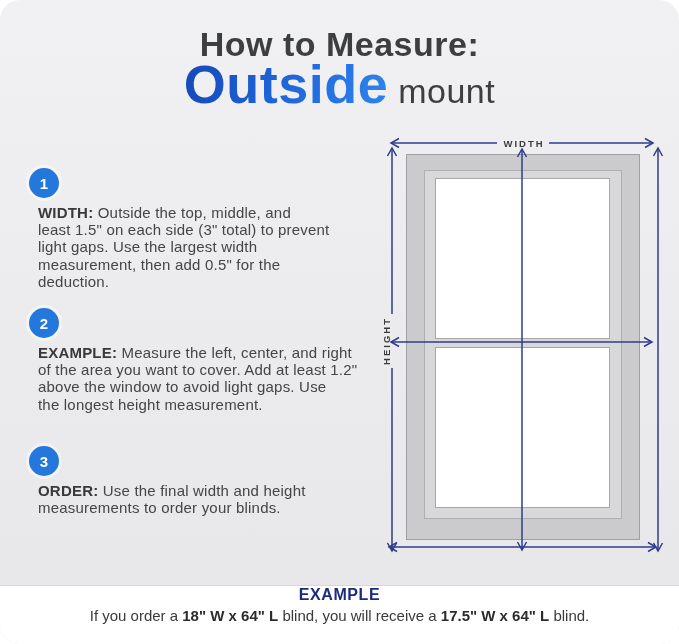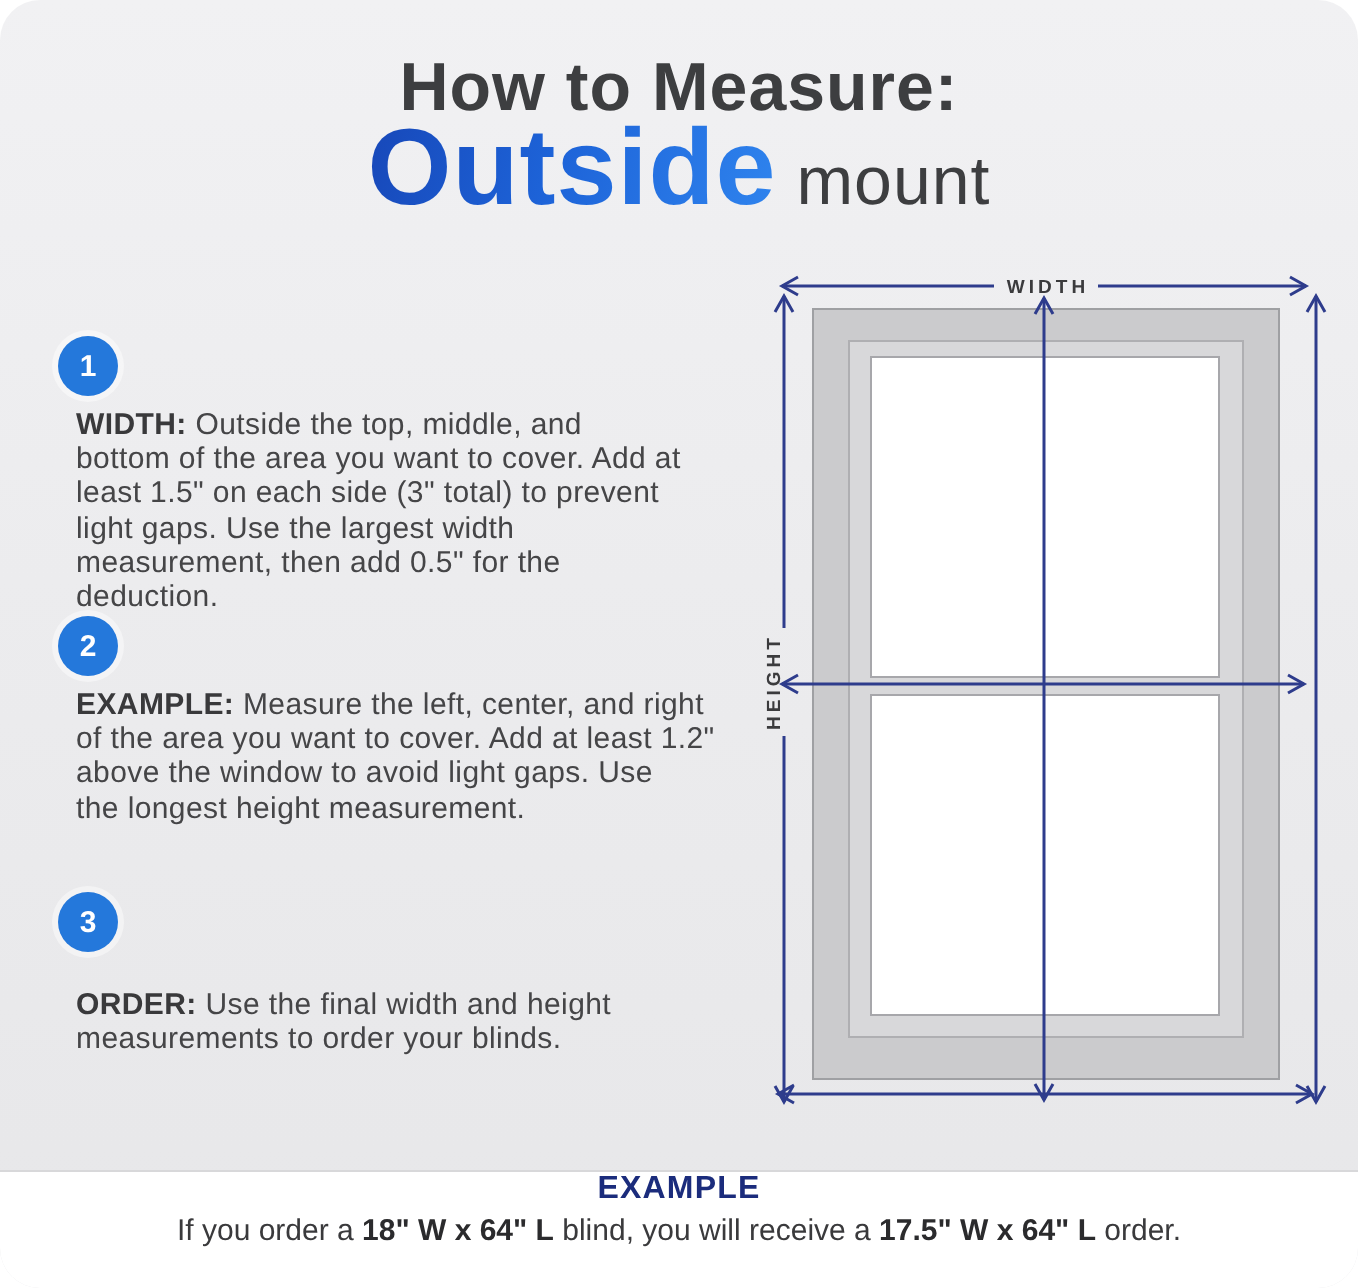--- a/index.html
+++ b/index.html
@@ -23,21 +23,21 @@
   .badge{
     position:absolute;left:29px;width:30px;height:30px;border-radius:50%;
     background:#2478db;color:#fff;font-size:15px;font-weight:700;
     display:flex;align-items:center;justify-content:center;
     box-shadow:0 0 0 3px rgba(255,255,255,.45);
   }
   .badge-1{top:168px;} .badge-2{top:308px;} .badge-3{top:446px;}
   .step-text{position:absolute;left:38px;width:348px;color:#454547;font-size:15px;letter-spacing:.2px;}
   .step-text .line{display:block;line-height:17.2px;}
   .step-text b{font-weight:700;color:#39393b;}
-  .text-1{top:204px;} .text-2{top:344px;} .text-3{top:482px;margin-top:12px;}
+  .text-1{top:204px;} .text-2{top:344px;} .text-3{top:482px;}
   
   .diagram{position:absolute;top:0;left:0;}
   .diagram text{
     font-family:"Liberation Sans","DejaVu Sans",sans-serif;
     font-size:9.5px;font-weight:700;letter-spacing:2px;fill:#3b3b3d;stroke:none;
   }
   
   .footer{
     position:absolute;left:0;top:585px;width:100%;height:59px;background:#ffffff;
     border-top:1px solid #d8d8da;text-align:center;box-sizing:border-box;
@@ -55,21 +55,20 @@
     <div class="title-line1">How to Measure:</div>
     <div class="title-line2"><span class="outside">Outside</span><span class="mount"> mount</span></div>
   </div>
 
   <div class="badge badge-1">1</div>
   <div class="badge badge-2">2</div>
   <div class="badge badge-3">3</div>
 
   <div class="step-text text-1">
     <div class="line"><b>WIDTH:</b><span> Outside the top, middle, and</span></div>
-    <div class="line">bottom of the area you want to cover. Add at</div>
     <div class="line">least 1.5" on each side (3" total) to prevent</div>
     <div class="line">light gaps. Use the largest width</div>
     <div class="line">measurement, then add 0.5" for the</div>
     <div class="line">deduction.</div>
   </div>
 
   <div class="step-text text-2">
     <div class="line"><b>EXAMPLE:</b><span> Measure the left, center, and right</span></div>
     <div class="line">of the area you want to cover. Add at least 1.2"</div>
     <div class="line">above the window to avoid light gaps. Use</div>
@@ -124,16 +123,16 @@
 
     <g stroke="#2e3c8c" stroke-width="1.5" fill="none">
       <path d="M391 342 H652"></path>
       <polyline points="399,337.5 391,342 399,346.5"></polyline>
       <polyline points="644,337.5 652,342 644,346.5"></polyline>
     </g>
   </svg>
 
   <div class="footer">
     <div class="ex-heading">EXAMPLE</div>
-    <p class="ex-text"><span>If you order a </span><b>18" W x 64" L</b><span> blind, you will receive a </span><b>17.5" W x 64" L</b><span> order.</span></p>
+    <p class="ex-text"><span>If you order a </span><b>18" W x 64" L</b><span> blind, you will receive a </span><b>17.5" W x 64" L</b><span> blind.</span></p>
   </div>
 
 </div>
 
 </body></html>

